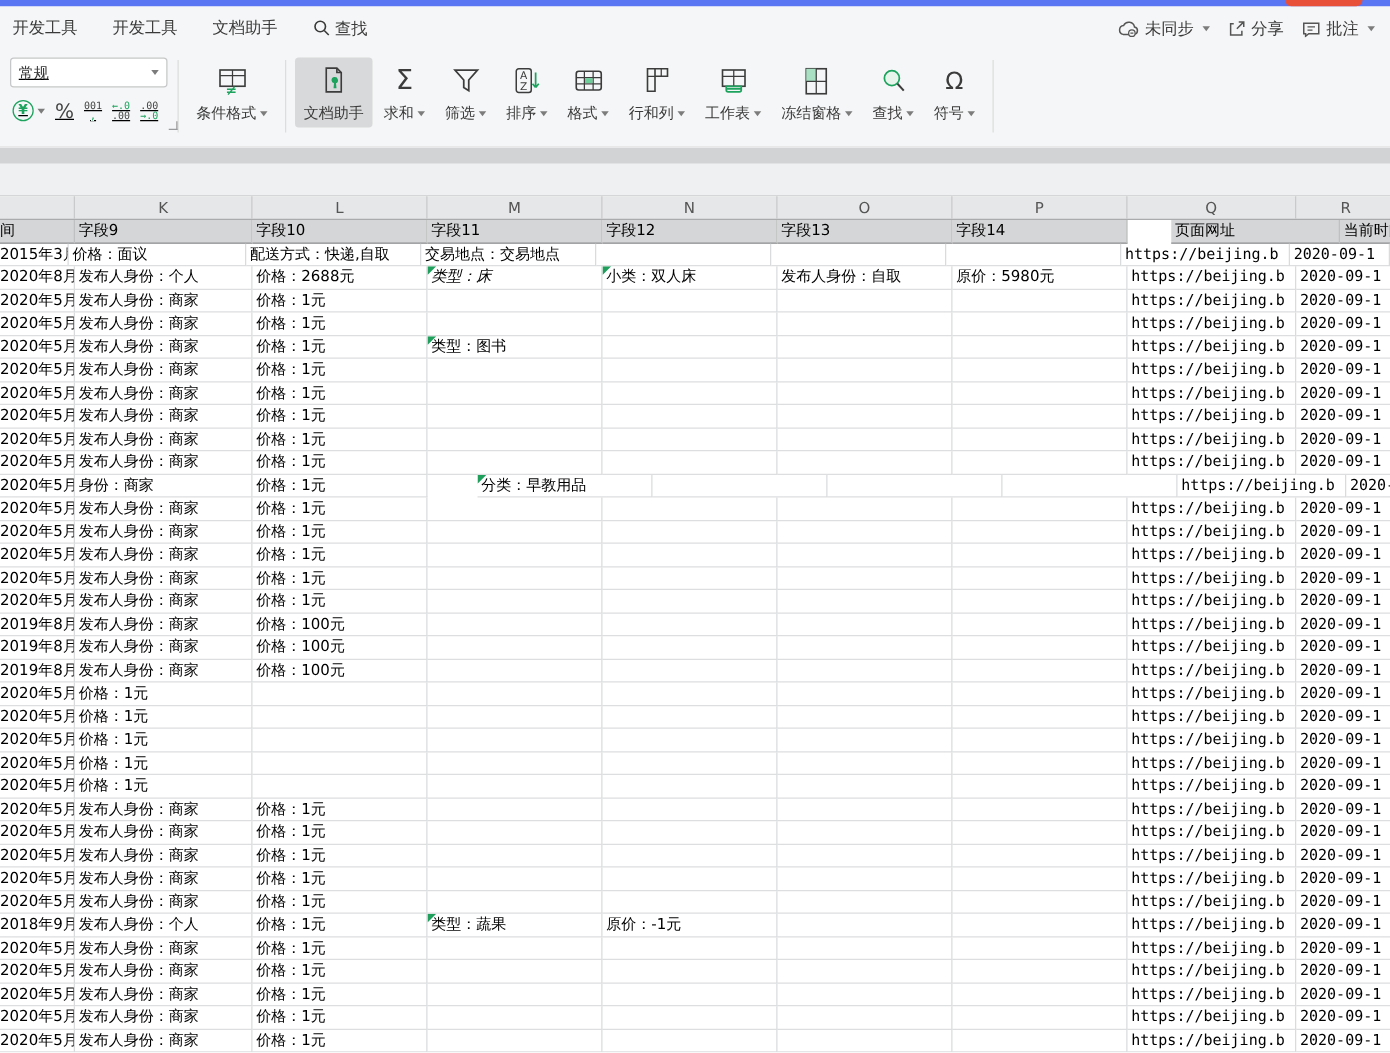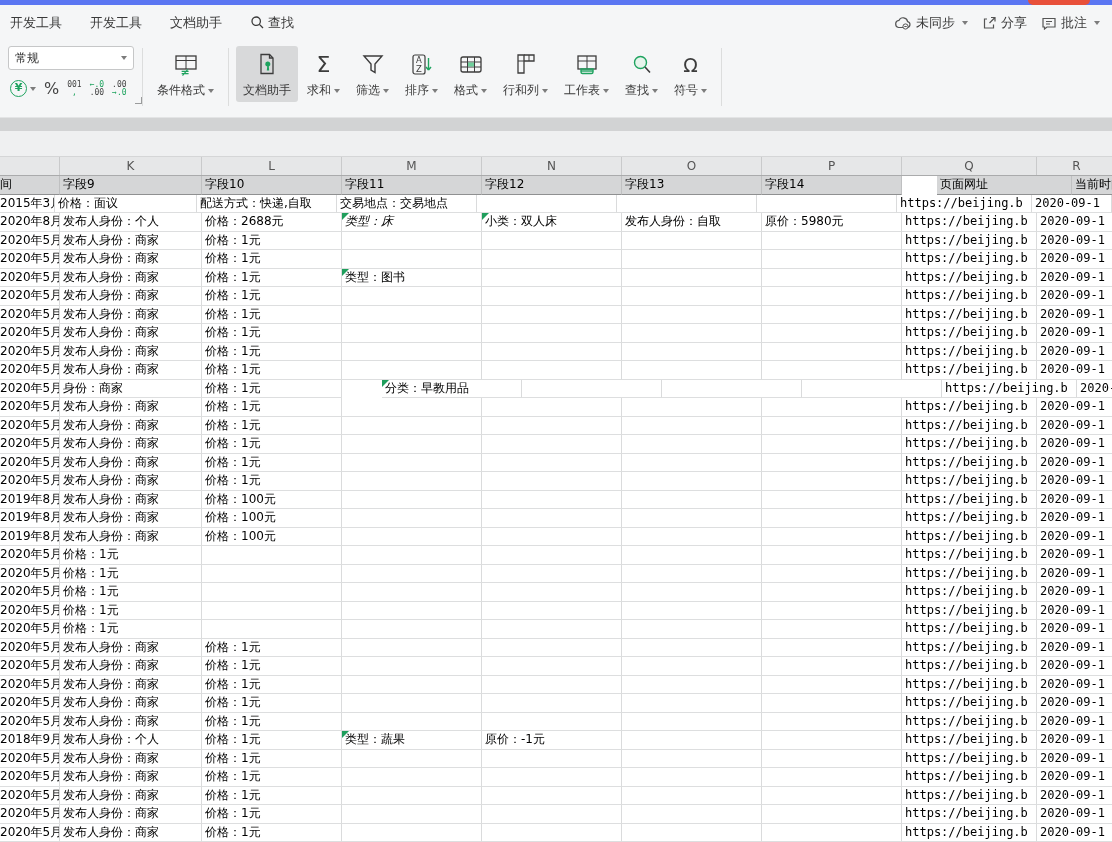--- a/index.html
+++ b/index.html
@@ -15,21 +15,21 @@
   .menubar { height:35px; background:#f5f6f7; display:flex; align-items:center; padding:0 10px; font-size:13px; color:#3a3a3a; }
   .menu-item { padding:0 14px; height:35px; line-height:35px; cursor:default; white-space:nowrap; }
   .menu-item:first-child { padding-left:0; }
   .menu-find { display:flex; align-items:center; gap:3px; padding:0 14px; }
   .menubar-right { margin-left:auto; display:flex; align-items:center; gap:14px; padding-right:2px; }
   .mb-right-item { display:flex; align-items:center; gap:4px; white-space:nowrap; }
   .caret { width:0; height:0; border-left:3.5px solid transparent; border-right:3.5px solid transparent; border-top:4px solid #7c7c7c; display:inline-block; margin-left:3px; }
 
   
   .toolbar { height:78px; background:#f5f6f7; display:flex; align-items:flex-start; padding:6px 8px 0 8px; position:relative; border-bottom:1px solid #e3e4e5; }
-  .fmt-group { width:128px; position:relative; }
+  .fmt-group { width:128px; position:relative;text-decoration:underline; }
   .numfmt { width:126px; height:24px; background:#fff; border:1px solid #c6c7c8; border-radius:3px; font-size:12px; color:#333; display:flex; align-items:center; padding:0 6px; }
   .numfmt .caret { margin-left:auto; }
   .mini-row { display:flex; align-items:center; gap:8px; margin-top:9px; padding-left:2px; }
   .yen-circ { width:17px; height:17px; border:1.4px solid #1ea35f; border-radius:50%; color:#1ea35f; font-size:11px; line-height:14px; text-align:center; font-weight:bold; }
   .pct { font-size:16px; color:#444; }
   .mini2 { font-size:8px; line-height:8px; color:#444; text-align:center; font-family:"DejaVu Sans Mono",monospace; }
   .mini2 .g { color:#1ea35f; }
   .launcher { position:absolute; right:-6px; bottom:-6px; width:7px; height:7px; border-right:1px solid #9a9b9c; border-bottom:1px solid #9a9b9c; }
   .vsep { width:1px; height:58px; background:#dcdddd; margin:2px 6px 0 6px; }
   .tbtn { display:flex; flex-direction:column; align-items:center; padding:4px 7px 3px 7px; border-radius:3px; margin:0 1px; }
@@ -245,20 +245,34 @@
             <path d="M7 17 h12 v3 a1.5 1.5 0 0 1 -1.5 1.5 h-9 a1.5 1.5 0 0 1 -1.5 -1.5 Z" fill="none" stroke="#1ea35f" stroke-width="1.4"></path>
             <line x1="7" y1="19" x2="19" y2="19" stroke="#1ea35f" stroke-width="1.4"></line>
           </svg>
       </div>
       <div class="tlabel">
           <span>工作表</span>
           <span class="caret"></span>
         </div>
     </div>
 
+    <div class="tbtn">
+      <div class="ticon">
+        <svg width="26" height="26" viewBox="0 0 26 26">
+            <rect x="4" y="3" width="16" height="20" fill="none" stroke="#3c3c3c" stroke-width="1.3"></rect>
+            <rect x="4" y="3" width="8" height="10" fill="#a9dfc3"></rect>
+            <line x1="12" y1="3" x2="12" y2="23" stroke="#3c3c3c" stroke-width="1"></line>
+            <line x1="4" y1="13" x2="20" y2="13" stroke="#3c3c3c" stroke-width="1"></line>
+          </svg>
+      </div>
+      <div class="tlabel">
+          <span>冻结窗格</span>
+          <span class="caret"></span>
+        </div>
+    </div>
 
     <div class="tbtn">
       <div class="ticon">
         <svg width="26" height="26" viewBox="0 0 26 26">
             <circle cx="11.5" cy="10.5" r="6" fill="#e7f4ec" stroke="#1ea35f" stroke-width="1.4"></circle>
             <line x1="16" y1="15" x2="21" y2="20.5" stroke="#3c3c3c" stroke-width="1.6"></line>
           </svg>
       </div>
       <div class="tlabel">
           <span>查找</span>

